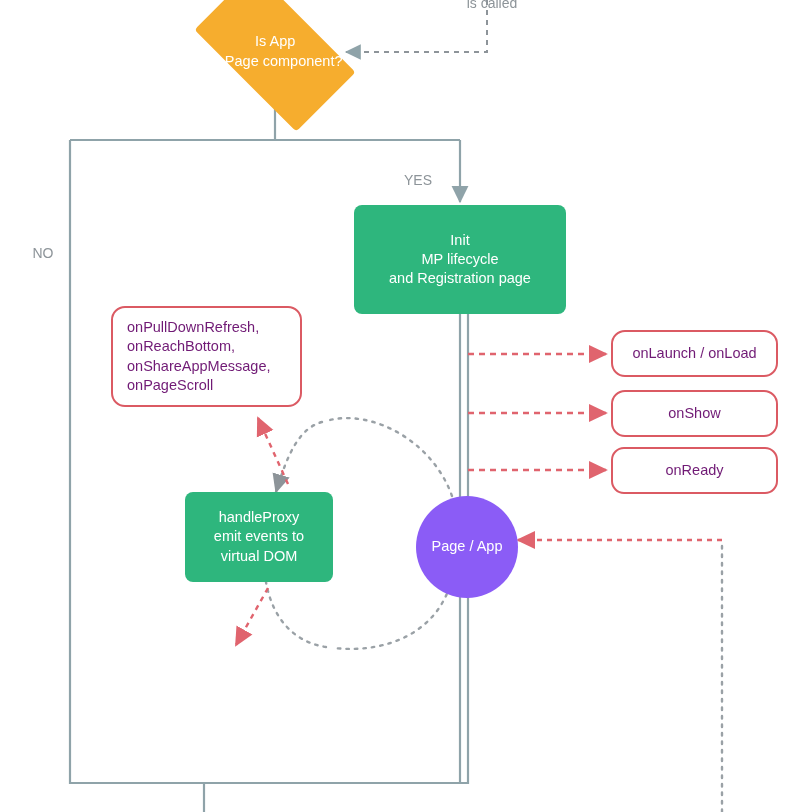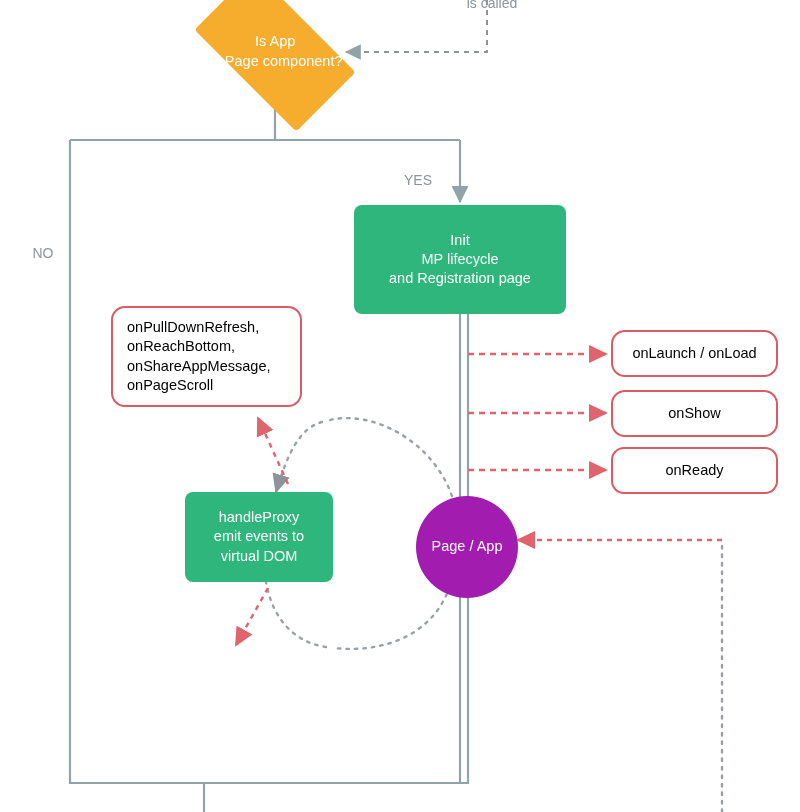--- a/index.html
+++ b/index.html
@@ -52,33 +52,33 @@
     background: #2eb67d;
     color: #ffffff;
     border-radius: 8px;
     font-size: 14.5px;
   }
 
   
   .redbox {
     background: #ffffff;
     border: 2px solid #db5a63;
-    color: #000000;
+    color: #701a75;
     border-radius: 14px;
     font-size: 14.5px;
   }
   .redbox.left-align {
     justify-content: flex-start;
     text-align: left;
     padding-left: 14px;
   }
 
   
   .circle {
-    background: #a21caf;
+    background: #8b5cf6;
     color: #ffffff;
     border-radius: 50%;
     font-size: 14.5px;
   }
 
   
   .glabel {
     position: absolute;
     color: #8d9499;
     font-size: 14px;

